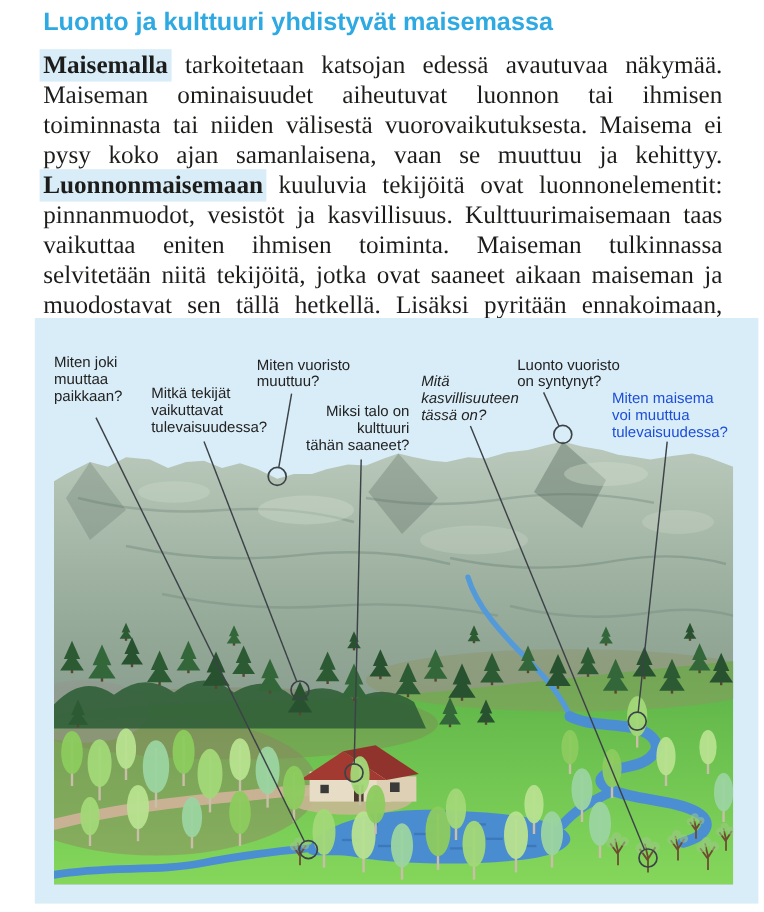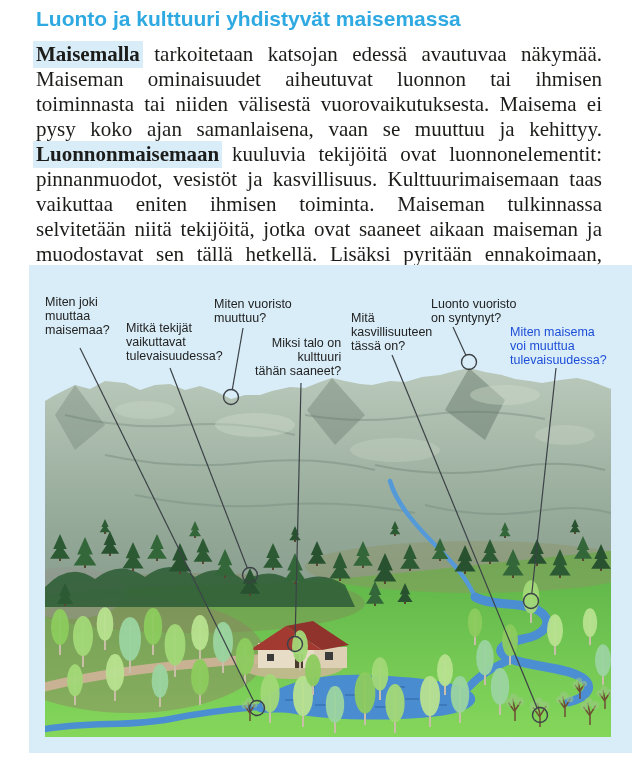--- a/index.html
+++ b/index.html
@@ -333,37 +333,37 @@
         <line x1="424" y1="62" x2="436.88180179799156" y2="90.1789414331065" stroke="#3c4247" stroke-width="1.2"></line>
         <circle cx="440" cy="97" r="7.5" fill="none" stroke="#3c4247" stroke-width="1.4"></circle>
         <line x1="527" y1="103" x2="502.8001284860582" y2="328.54280250993725" stroke="#3c4247" stroke-width="1.2"></line>
         <circle cx="502" cy="336" r="7.5" fill="none" stroke="#3c4247" stroke-width="1.4"></circle>
       </svg>
 
     <div id="labels">
         <div class="qlabel" style="left: 16px; top: 30px; color: rgb(34, 34, 34);">
           <div>Miten joki</div>
           <div>muuttaa</div>
-          <div>maisemaa?</div>
+          <div>paikkaan?</div>
         </div>
         <div class="qlabel" style="left: 97px; top: 56px; color: rgb(34, 34, 34);">
           <div>Mitkä tekijät</div>
           <div>vaikuttavat</div>
           <div>tulevaisuudessa?</div>
         </div>
         <div class="qlabel" style="left: 185px; top: 32px; color: rgb(34, 34, 34);">
           <div>Miten vuoristo</div>
           <div>muuttuu?</div>
         </div>
         <div class="qlabel" style="left: 226px; top: 71px; color: rgb(34, 34, 34); text-align: right;">
           <div>Miksi talo on</div>
           <div>kulttuuri</div>
           <div>tähän saaneet?</div>
         </div>
-        <div class="qlabel" style="left: 322px; top: 46px; color: rgb(34, 34, 34);">
+        <div class="qlabel" style="left: 322px; top: 46px; color: rgb(34, 34, 34); font-style: italic;">
           <div>Mitä</div>
           <div>kasvillisuuteen</div>
           <div>tässä on?</div>
         </div>
         <div class="qlabel" style="left: 402px; top: 32px; color: rgb(34, 34, 34);">
           <div>Luonto vuoristo</div>
           <div>on syntynyt?</div>
         </div>
         <div class="qlabel" style="left: 481px; top: 60px; color: #1d4ed8;">
           <div>Miten maisema</div>

